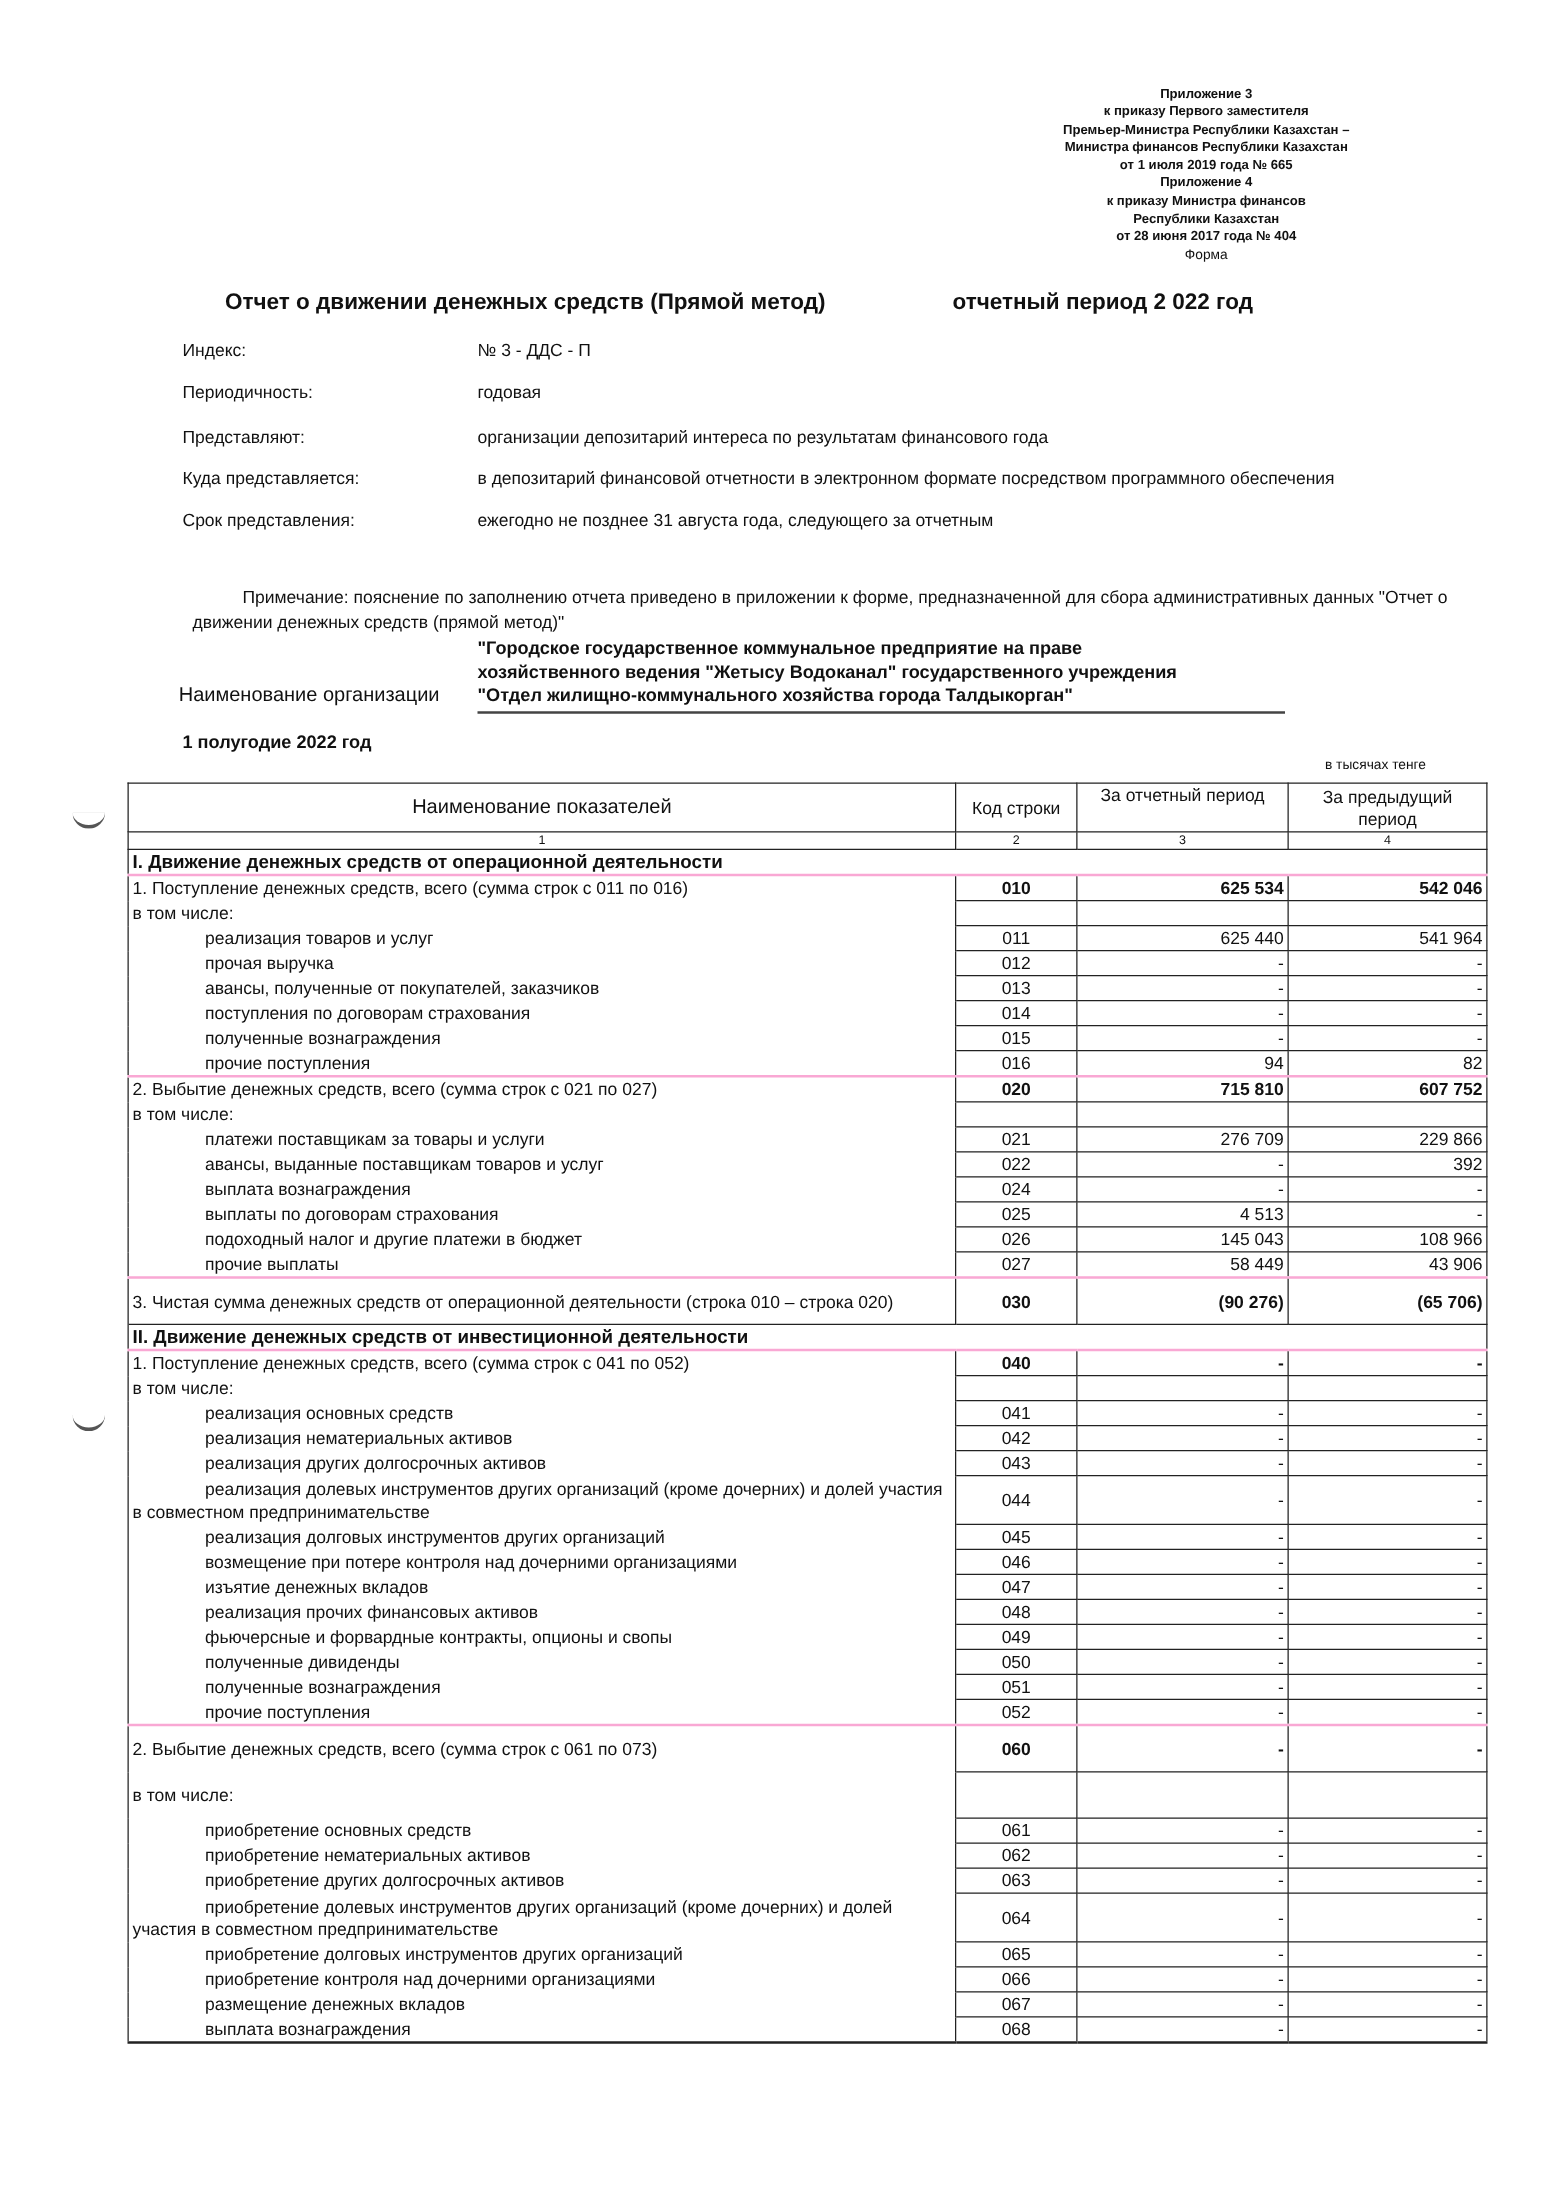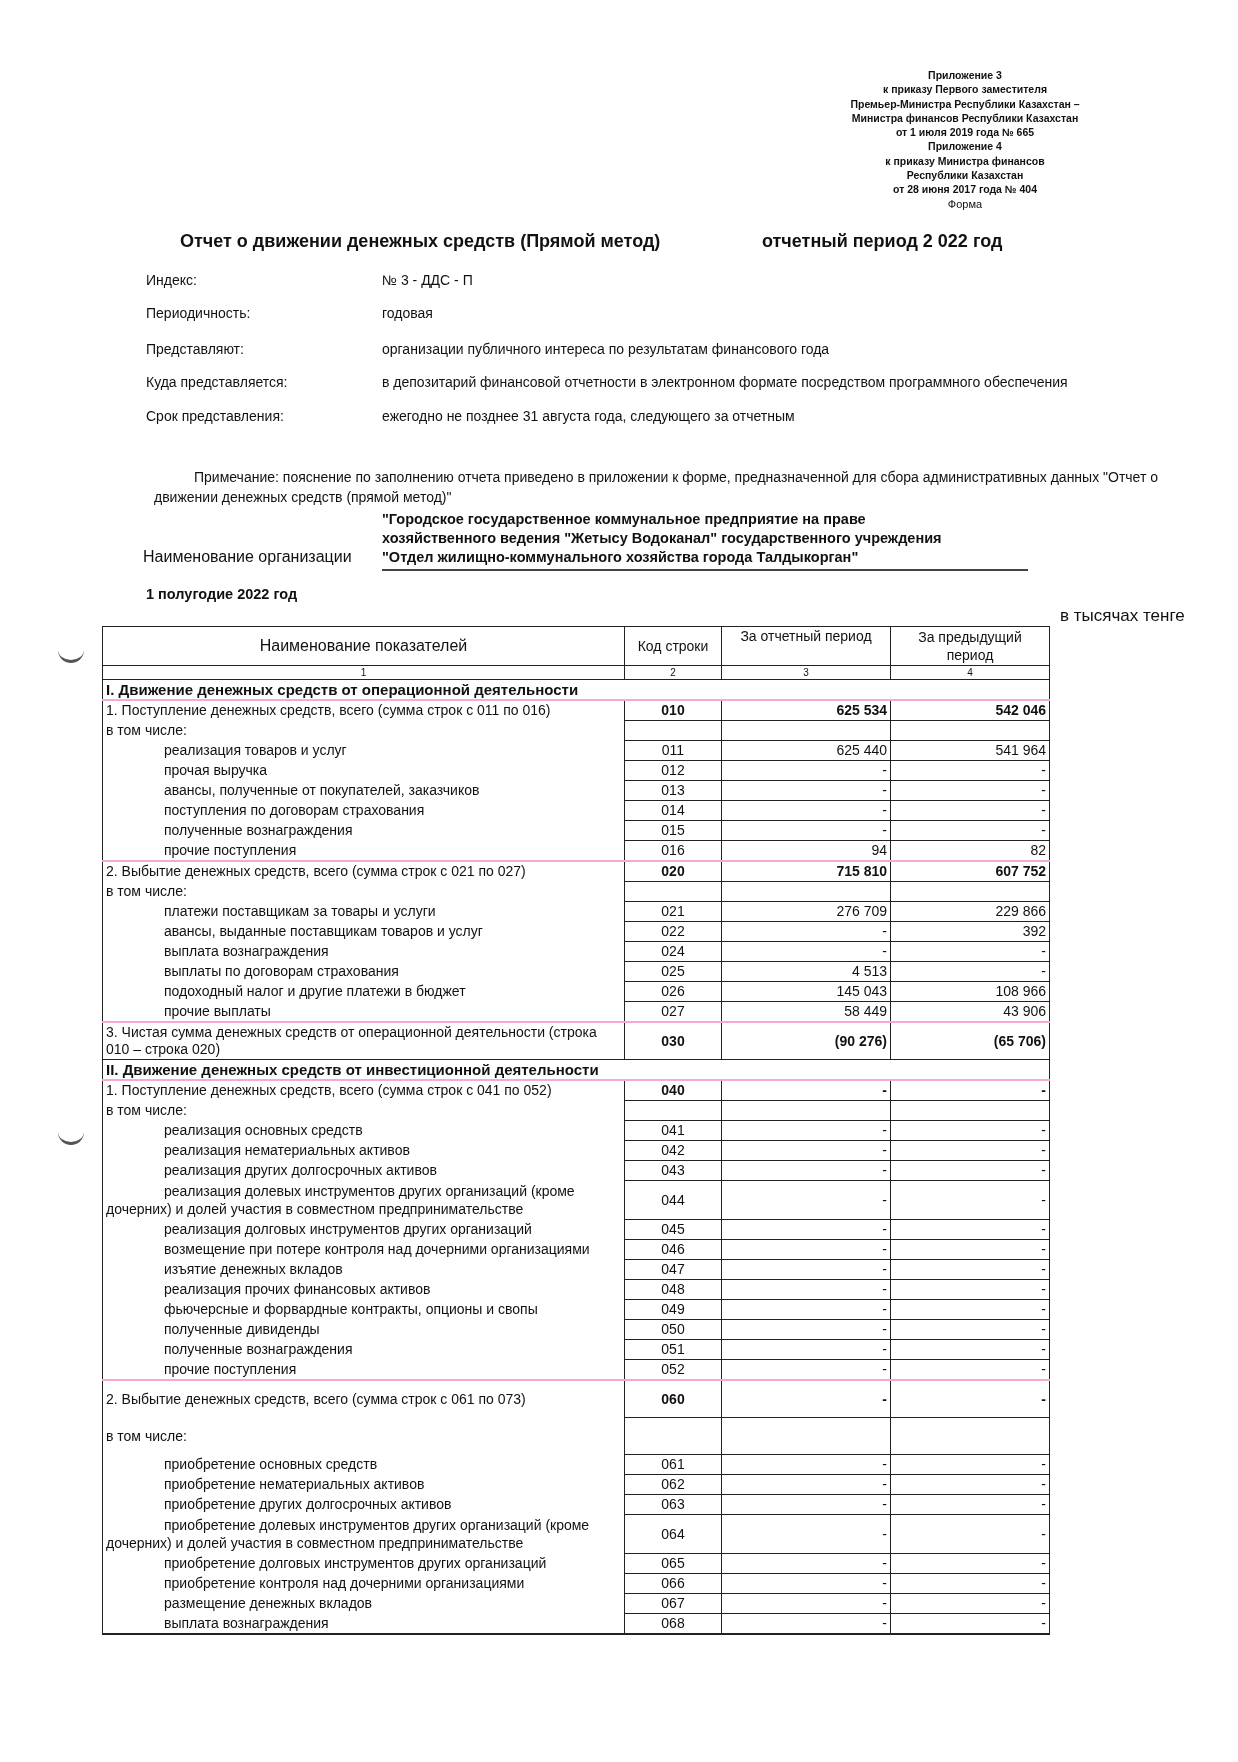--- a/index.html
+++ b/index.html
@@ -8,22 +8,22 @@
   .header-right .forma { font-weight: normal; font-size: 11px; }
   .title-row { position: absolute; top: 231px; left: 180px; font-size: 18px; font-weight: bold; white-space: nowrap; }
   .title-row .period { position: absolute; left: 582px; top: 0; }
   .meta { position: absolute; left: 146px; font-size: 14px; }
   .meta .lbl { position: absolute; left: 0; white-space: nowrap; }
   .meta .val { position: absolute; left: 236px; white-space: nowrap; }
   .note { position: absolute; left: 106px; top: 467px; width: 1040px; font-size: 14px; line-height: 20px; text-indent: 40px; margin-left: 48px; }
   .org-label { position: absolute; left: 143px; top: 548px; font-size: 16px; }
   .org-name { position: absolute; left: 382px; top: 510px; width: 646px; font-size: 14.5px; font-weight: bold; line-height: 19px; border-bottom: 2px solid #444; padding-bottom: 2px; }
   .half { position: absolute; left: 146px; top: 586px; font-size: 14.5px; font-weight: bold; }
-  .units { position: absolute; left: 1024px; top: 606px; font-size: 17px; padding-left: 36px; }
-  table.report { position: absolute; left: 102px; top: 626px; width: 948px; border-collapse: collapse; font-size: 14px; }
+  .units { position: absolute; left: 1024px; top: 606px; font-size: 11px; padding-left: 36px; }
+  table.report { position: absolute; left: 102px; top: 626px; width: 1088px; border-collapse: collapse; font-size: 14px; }
   table.report td { border: 1px solid #222; padding: 0 3px; height: 19px; line-height: 17px; vertical-align: middle; }
   table.report td.name { border-top: none; border-bottom: none; border-right: 1px solid #222; }
   table.report td.code { text-align: center; width: 90px; }
   table.report td.num { text-align: right; width: 162px; }
   table.report td.num2 { text-align: right; width: 152px; }
   table.report tr.head td { text-align: center; font-size: 14px; height: 38px; line-height: 18px; }
   table.report tr.head td.name { border: 1px solid #222; font-size: 16px; }
   table.report tr.colnum td { text-align: center; font-size: 10px; height: 13px; line-height: 12px; border: 1px solid #222; }
   table.report tr.section td { font-weight: bold; font-size: 15px; border: 1px solid #222; margin-left: 28px; }
   table.report tr.bold td.code, table.report tr.bold td.num, table.report tr.bold td.num2 { font-weight: bold; }
@@ -62,21 +62,21 @@
 <div class="meta" style="top:272px;">
   <span class="lbl">Индекс:</span>
   <span class="val">№ 3 - ДДС - П</span>
 </div>
 <div class="meta" style="top:305px;">
   <span class="lbl">Периодичность:</span>
   <span class="val">годовая</span>
 </div>
 <div class="meta" style="top:341px;">
   <span class="lbl">Представляют:</span>
-  <span class="val">организации публичного интереса по результатам финансового года</span>
+  <span class="val">организации депозитарий интереса по результатам финансового года</span>
 </div>
 <div class="meta" style="top:374px;">
   <span class="lbl">Куда представляется:</span>
   <span class="val">в депозитарий финансовой отчетности в электронном формате посредством  программного обеспечения</span>
 </div>
 <div class="meta" style="top:408px;">
   <span class="lbl">Срок представления:</span>
   <span class="val">ежегодно не позднее 31 августа года, следующего за отчетным</span>
 </div>
 

